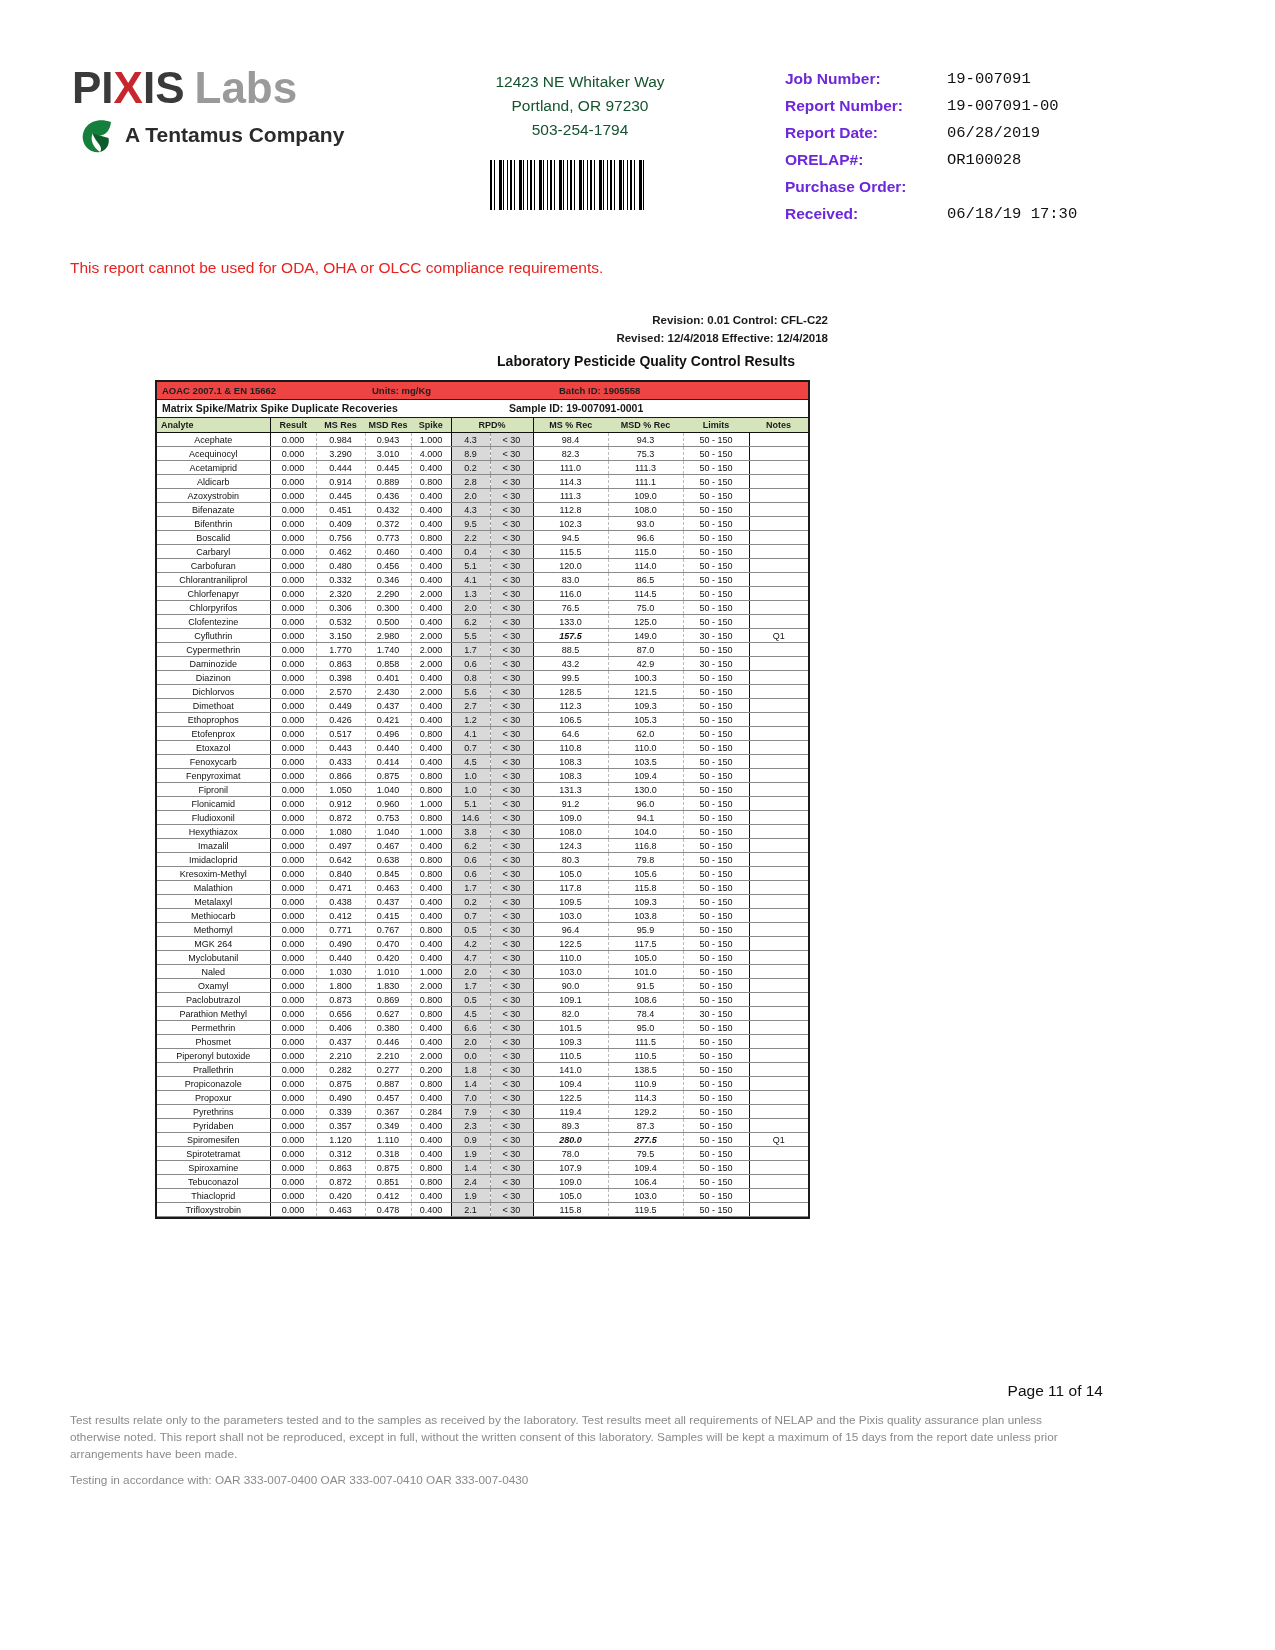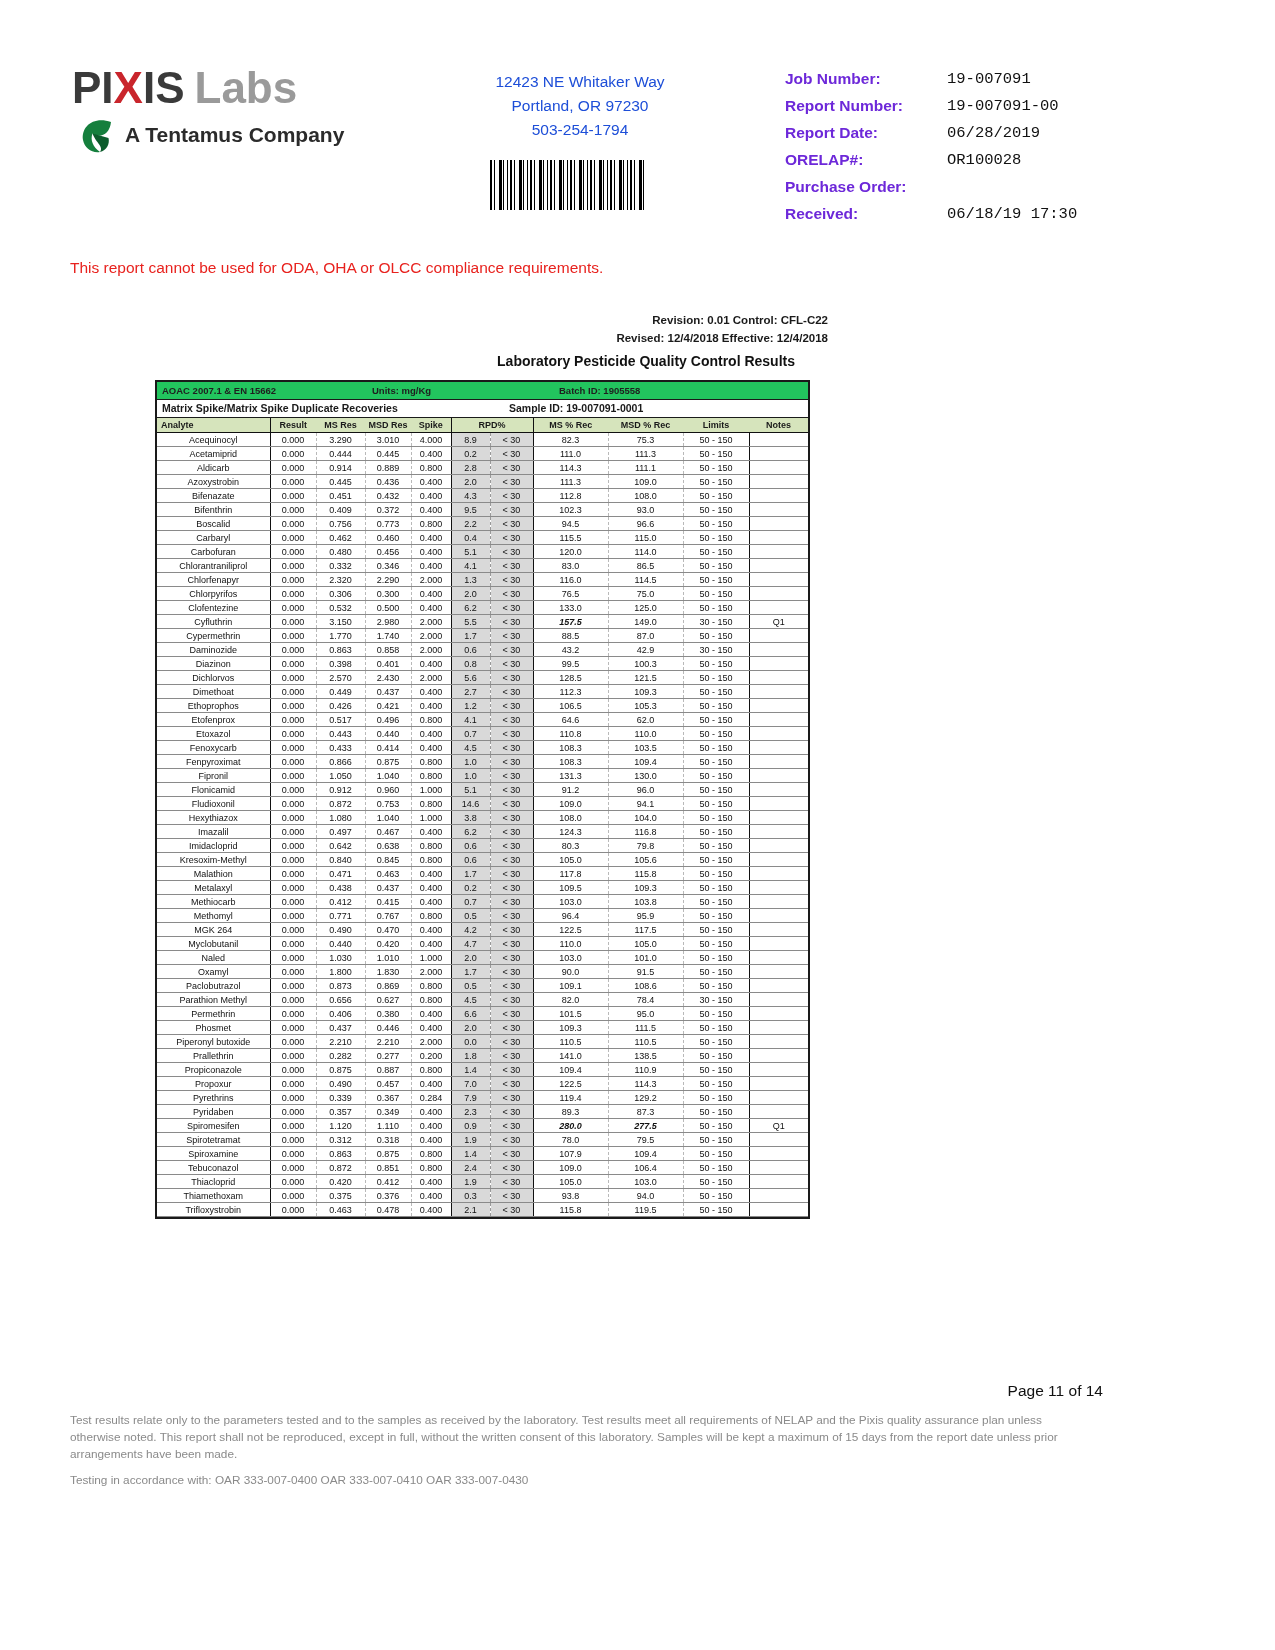--- a/index.html
+++ b/index.html
@@ -10,21 +10,21 @@
   .logo{position:absolute;left:72px;top:66px;}
   .logo-line1{font-size:44px;font-weight:bold;letter-spacing:0px;line-height:1;}
   .logo-pixis{color:#3a3a3a;}
   .logo-x{color:#c9252c;}
   .logo-labs{color:#9a9a9a;margin-left:10px;font-weight:bold;}
   .logo-line2{display:flex;align-items:center;margin-top:6px;margin-left:8px;}
   .leaf{width:36px;height:38px;margin-right:9px;}
   .tagline{font-size:21px;font-weight:bold;color:#2b2b2b;}
 
   .address{position:absolute;left:420px;top:70px;width:320px;text-align:center;
-           font-size:15.5px;color:#1d4ed8;line-height:1.55;}
+           font-size:15.5px;color:#14532d;line-height:1.55;}
   .barcode{position:absolute;left:490px;top:160px;width:156px;height:50px;
            background:repeating-linear-gradient(90deg,
              #000 0px,#000 2px, #fff 2px,#fff 4px,
              #000 4px,#000 5px, #fff 5px,#fff 9px,
              #000 9px,#000 12px,#fff 12px,#fff 13px,
              #000 13px,#000 14px,#fff 14px,#fff 17px,
              #000 17px,#000 18px,#fff 18px,#fff 20px);}
 
   .jobinfo{position:absolute;left:785px;top:70px;width:420px;font-size:15.5px;}
   .jobinfo .row{display:flex;margin-bottom:9px;}
@@ -36,21 +36,21 @@
 
   .revision{position:absolute;right:447px;top:312px;text-align:right;
             font-size:11.5px;line-height:1.55;color:#1a1a1a;font-weight:bold;
             font-family:"Liberation Sans", sans-serif;}
 
   .tbl-title{position:absolute;left:155px;top:353px;width:640px;text-align:right;
              font-size:14px;font-weight:bold;color:#111;}
 
   
   .tablewrap{position:absolute;left:155px;top:380px;width:655px;border:2px solid #1a1a1a;box-sizing:border-box;}
-  .greenbar{position:relative;background:#22c55e;height:17px;border-bottom:1px solid #1a1a1a;
+  .greenbar{position:relative;background:#ef4444;height:17px;border-bottom:1px solid #1a1a1a;
             font-size:9.5px;font-weight:bold;line-height:17px;color:#1f1f1f;}
   .greenbar .method{position:absolute;left:5px;}
   .greenbar .units{position:absolute;left:215px;}
   .greenbar .batch{position:absolute;left:402px;}
   .sectionrow{position:relative;background:#fff;height:17px;border-bottom:1px solid #1a1a1a;
               font-size:10.5px;font-weight:bold;line-height:17px;padding-left:20px;}
   .sectionrow .sec{position:absolute;left:5px;}
   .sectionrow .sample{position:absolute;left:352px;}
 
   table.results{border-collapse:collapse;table-layout:fixed;width:651px;font-size:9px;}
@@ -168,20 +168,33 @@
           <th>Spike</th>
           <th class="h-rpd" colspan="2">RPD%</th>
           <th>MS % Rec</th>
           <th>MSD % Rec</th>
           <th>Limits</th>
           <th>Notes</th>
         </tr>
       </thead>
       <tbody>
           <tr>
+            <td class="c-analyte">Acephate</td>
+            <td class="c-num">0.000</td>
+            <td class="c-num">0.984</td>
+            <td class="c-num">0.943</td>
+            <td class="c-num">1.000</td>
+            <td class="c-rpd">4.3</td>
+            <td class="c-rpdlim">&lt; 30</td>
+            <td class="c-rec">98.4</td>
+            <td class="c-rec">94.3</td>
+            <td class="c-limits">50 - 150</td>
+            <td class="c-notes"></td>
+          </tr>
+          <tr>
             <td class="c-analyte">Acequinocyl</td>
             <td class="c-num">0.000</td>
             <td class="c-num">3.290</td>
             <td class="c-num">3.010</td>
             <td class="c-num">4.000</td>
             <td class="c-rpd">8.9</td>
             <td class="c-rpdlim">&lt; 30</td>
             <td class="c-rec">82.3</td>
             <td class="c-rec">75.3</td>
             <td class="c-limits">50 - 150</td>
@@ -870,33 +883,20 @@
             <td class="c-num">0.412</td>
             <td class="c-num">0.400</td>
             <td class="c-rpd">1.9</td>
             <td class="c-rpdlim">&lt; 30</td>
             <td class="c-rec">105.0</td>
             <td class="c-rec">103.0</td>
             <td class="c-limits">50 - 150</td>
             <td class="c-notes"></td>
           </tr>
           <tr>
-            <td class="c-analyte">Thiamethoxam</td>
-            <td class="c-num">0.000</td>
-            <td class="c-num">0.375</td>
-            <td class="c-num">0.376</td>
-            <td class="c-num">0.400</td>
-            <td class="c-rpd">0.3</td>
-            <td class="c-rpdlim">&lt; 30</td>
-            <td class="c-rec">93.8</td>
-            <td class="c-rec">94.0</td>
-            <td class="c-limits">50 - 150</td>
-            <td class="c-notes"></td>
-          </tr>
-          <tr>
             <td class="c-analyte">Trifloxystrobin</td>
             <td class="c-num">0.000</td>
             <td class="c-num">0.463</td>
             <td class="c-num">0.478</td>
             <td class="c-num">0.400</td>
             <td class="c-rpd">2.1</td>
             <td class="c-rpdlim">&lt; 30</td>
             <td class="c-rec">115.8</td>
             <td class="c-rec">119.5</td>
             <td class="c-limits">50 - 150</td>

